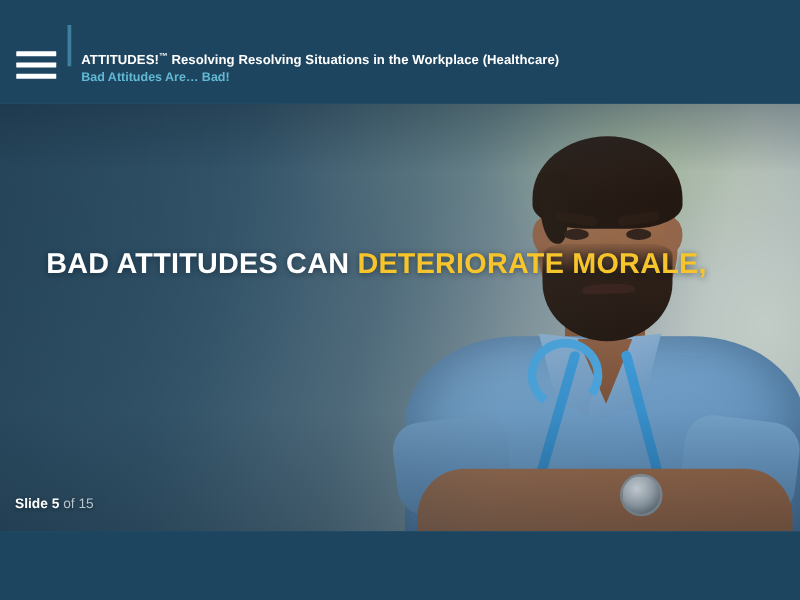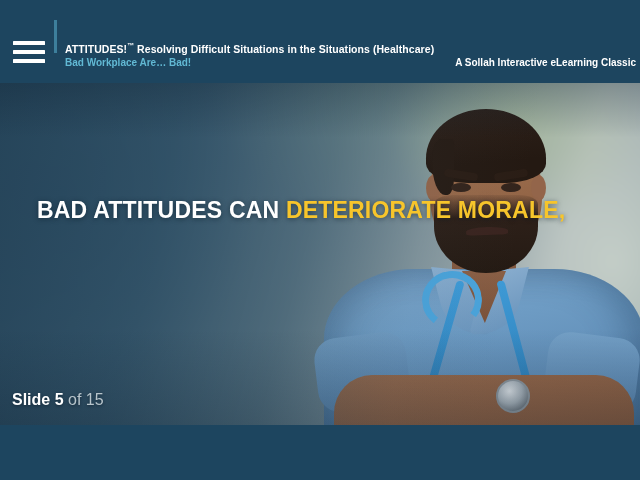--- a/index.html
+++ b/index.html
@@ -344,21 +344,21 @@
   .headline .hl {
     color: #f7c52b;
   }
   .headline .ln { display: block; white-space: nowrap; }
 
   
   .slide-counter {
     position: absolute;
     left: 12px;
     bottom: 16px;
-    font-size: 16px;
+    font-size: 11px;
     z-index: 5;
     text-shadow: 0 1px 3px rgba(8,24,36,0.6);
   }
   .slide-counter .cur {
     color: #ffffff;
     font-weight: bold;
   }
   .slide-counter .tot {
     color: #b7c4cb;
     font-weight: normal;
@@ -384,25 +384,24 @@
 
     <div class="menu-btn">
       <span class="bar"></span>
       <span class="bar"></span>
       <span class="bar"></span>
     </div>
 
     <div class="hdr-divider"></div>
 
     <div class="title-block">
-      <div class="course-title"><span>ATTITUDES!</span><span class="tm">™</span><span> Resolving Difficult Situations in the Situations (Healthcare)</span></div>
-      <div class="lesson-title">Bad Workplace Are… Bad!</div>
+      <div class="course-title"><span>ATTITUDES!</span><span class="tm">™</span><span> Resolving Resolving Situations in the Workplace (Healthcare)</span></div>
+      <div class="lesson-title">Bad Attitudes Are… Bad!</div>
     </div>
 
-    <div class="brand-tag">A Sollah Interactive eLearning Classic</div>
   </div>
 
   <div class="stage">
 
     <div class="bg"></div>
 
     <div class="presenter">
       <div class="p-neck"></div>
       <div class="p-torso"></div>
       <div class="p-collar-l"></div>

